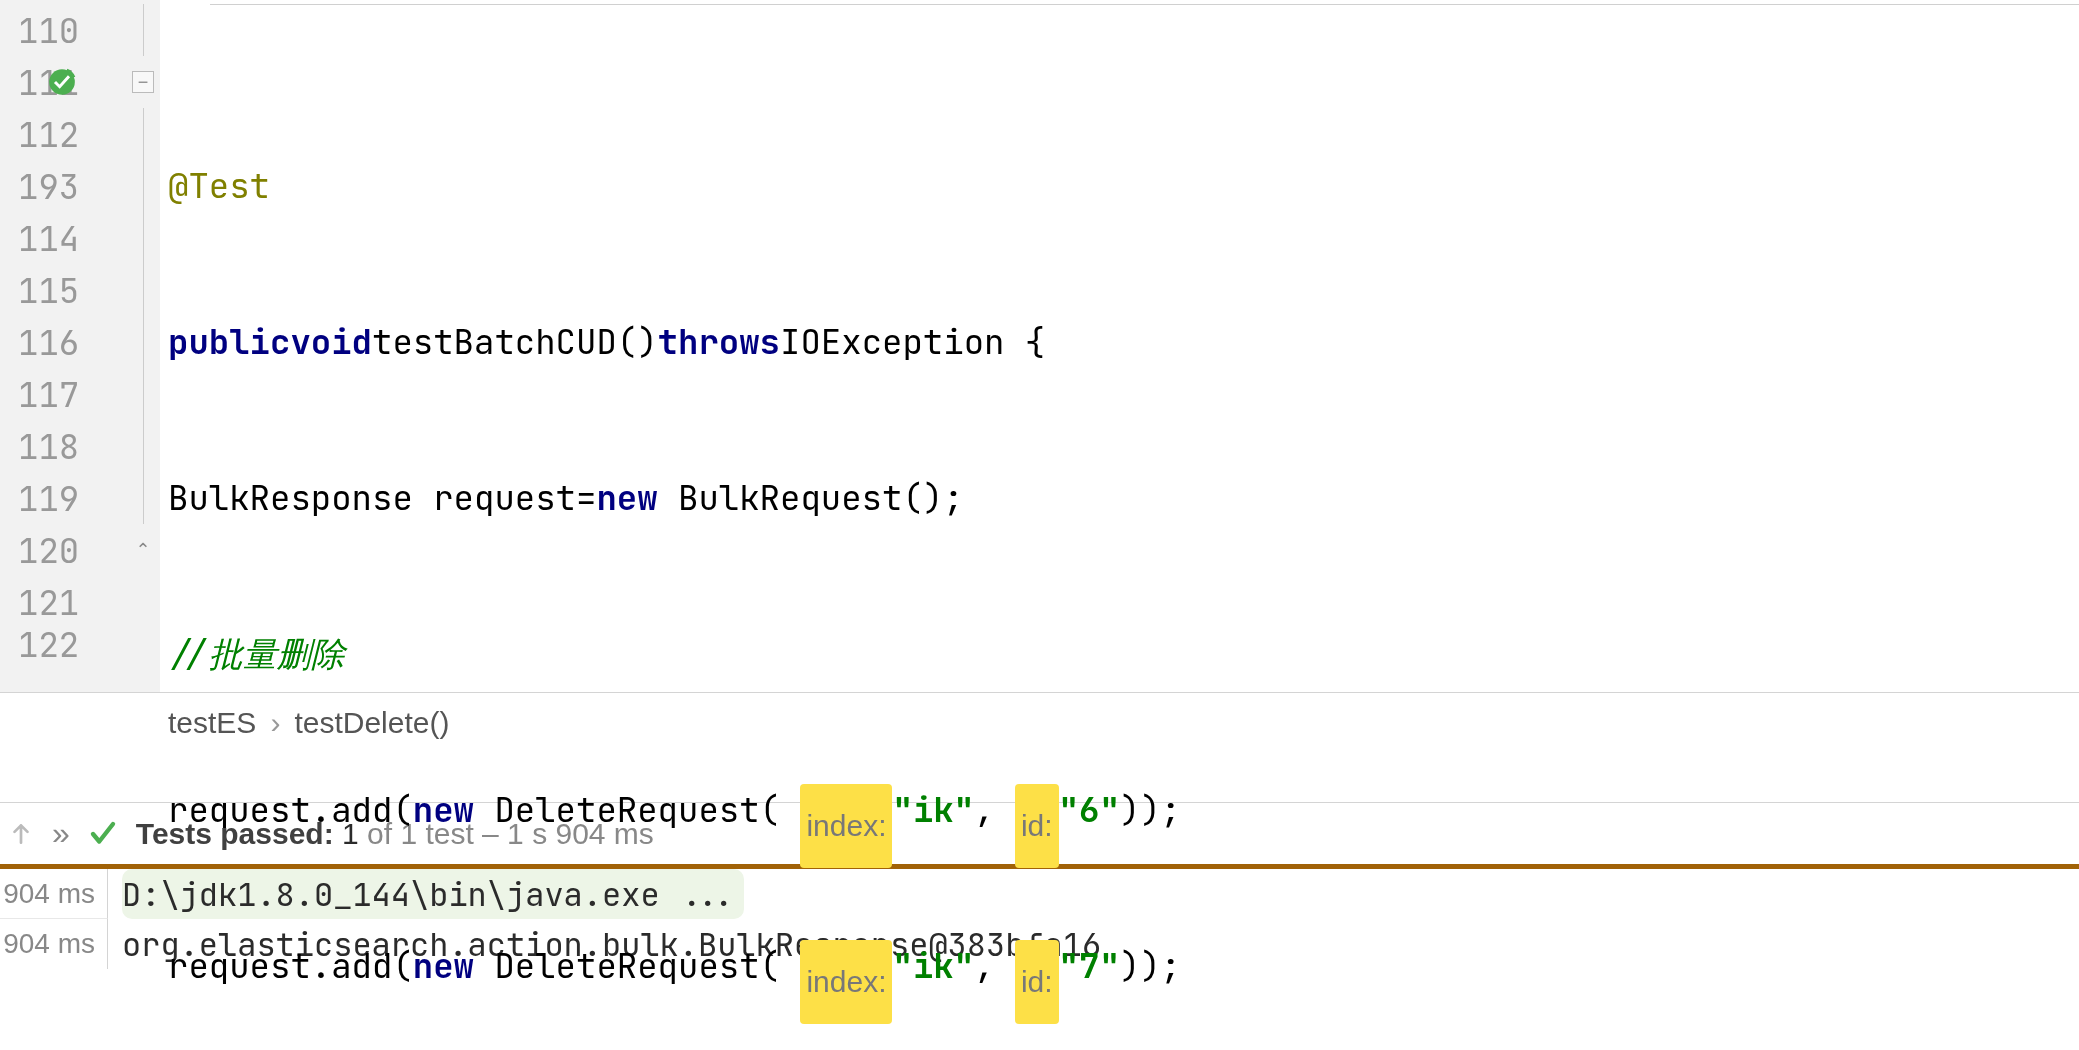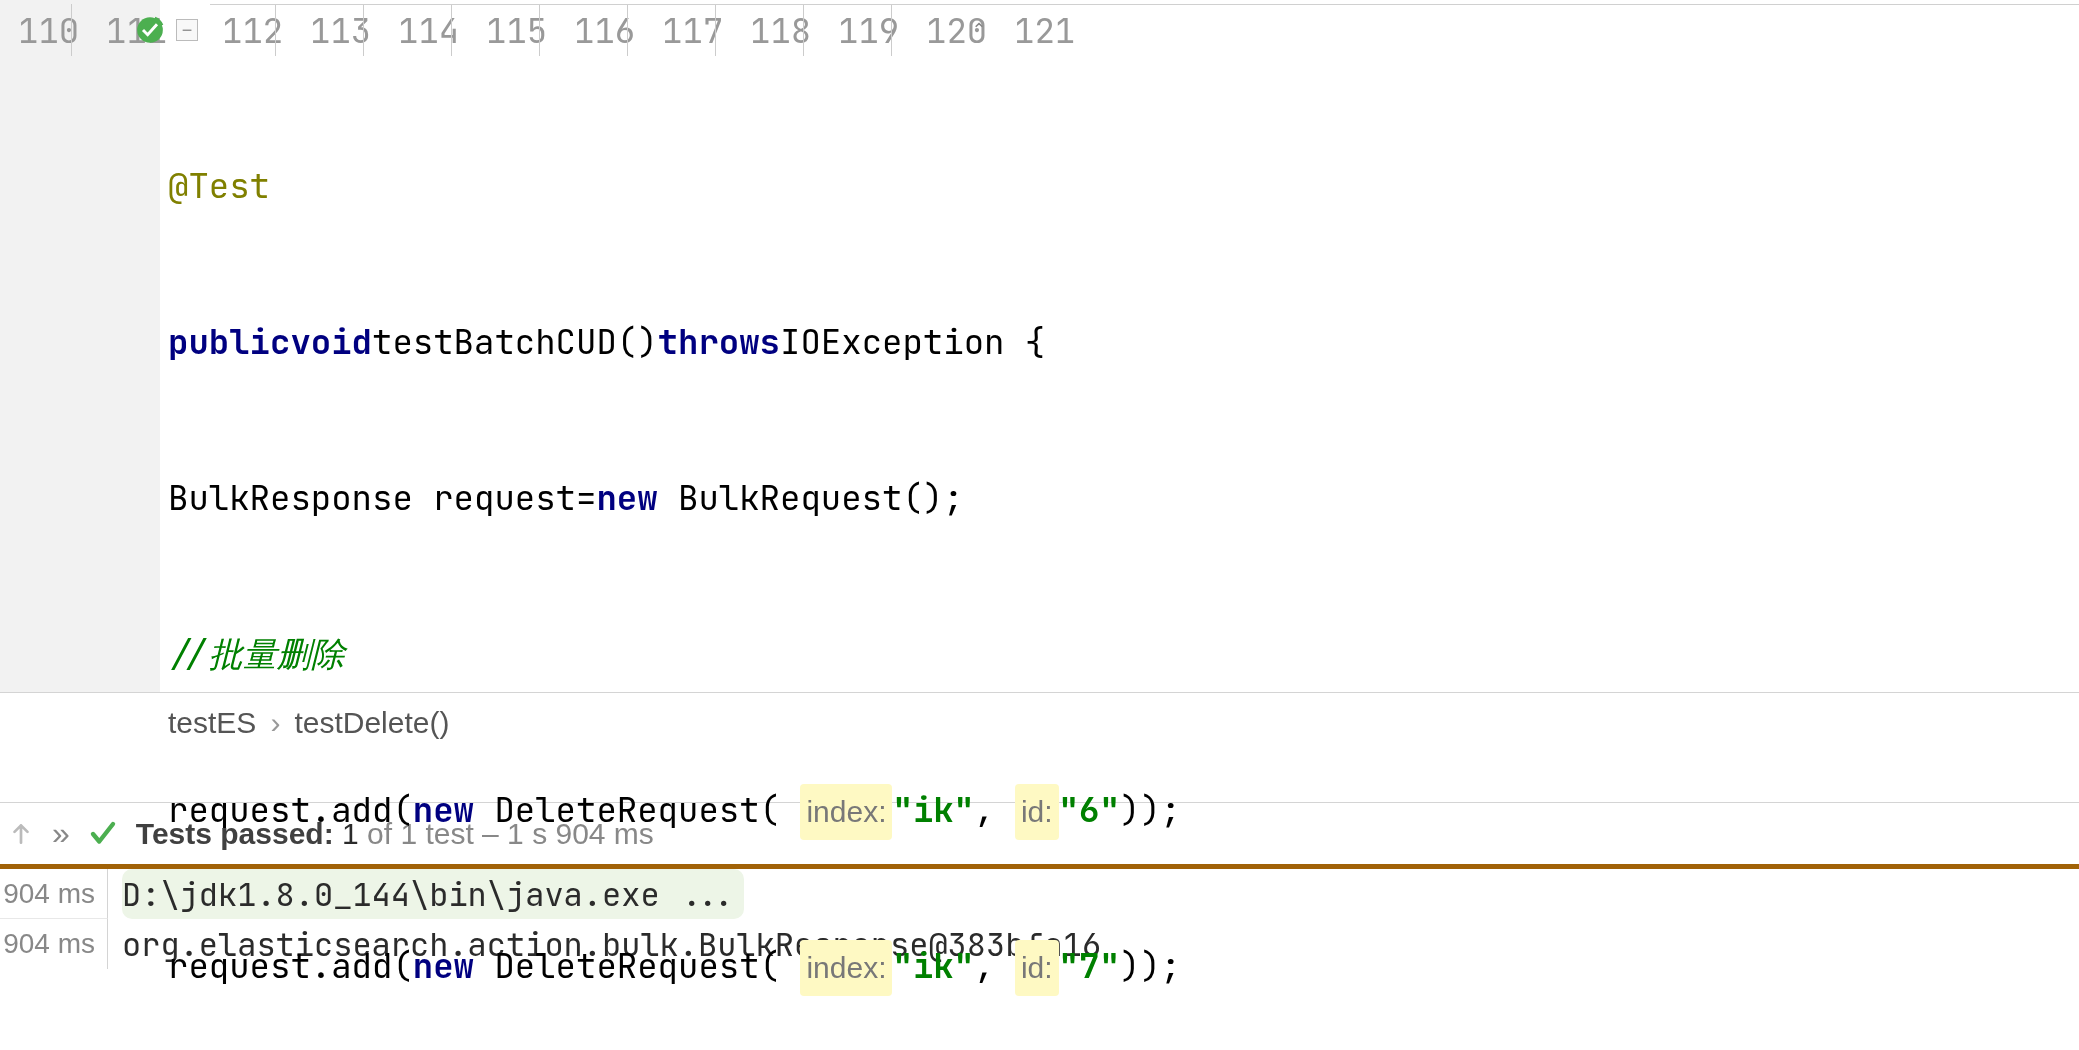--- a/index.html
+++ b/index.html
@@ -13,21 +13,21 @@
   }
   .editor-area {
     display: flex;
     height: 692px;
   }
   .gutter {
     width: 160px;
     background: #f2f2f2;
     border-right: none;
     display: flex;
-    flex-direction: row;
+    flex-direction: column;
     padding-top: 4px;
     flex-shrink: 0;
   }
   .gutter-row {
     height: 52px;
     display: flex;
     align-items: center;
     justify-content: flex-start;
     padding-left: 18px;
     position: relative;
@@ -84,24 +84,24 @@
     position: absolute;
     left: 50px;
     right: 0;
     border-top: 1px solid #d0d0d0;
   }
   .kw { color: #000080; font-weight: bold; }
   .ann { color: #808000; }
   .str { color: #008000; font-weight: bold; }
   .comment-cn { color: #008000; font-style: italic; }
   .hint {
-    background: #fef9c3;
+    background: #fde047;
     color: #787878;
     font-size: 30px;
-    padding: 2px 6px;
+    padding: 16px 6px;
     border-radius: 4px;
     font-family: "Segoe UI", sans-serif;
     font-style: normal;
     font-weight: normal;
   }
   .plain { color: #000000; }
 
   .breadcrumb {
     height: 60px;
     border-top: 1px solid #d4d4d4;
@@ -199,21 +199,21 @@
             <path d="M16 2 a11 11 0 0 1 6 6" stroke="#4caf50" stroke-width="3" fill="none"></path>
           </svg>
       </span>
       <span class="fold-icon">−</span>
     </div>
     <div class="gutter-row">
       <span class="line-num">112</span>
       <span class="fold-line"></span>
     </div>
     <div class="gutter-row">
-      <span class="line-num">113</span>
+      <span class="line-num">193</span>
       <span class="fold-line"></span>
     </div>
     <div class="gutter-row">
       <span class="line-num">114</span>
       <span class="fold-line"></span>
     </div>
     <div class="gutter-row">
       <span class="line-num">115</span>
       <span class="fold-line"></span>
     </div>

